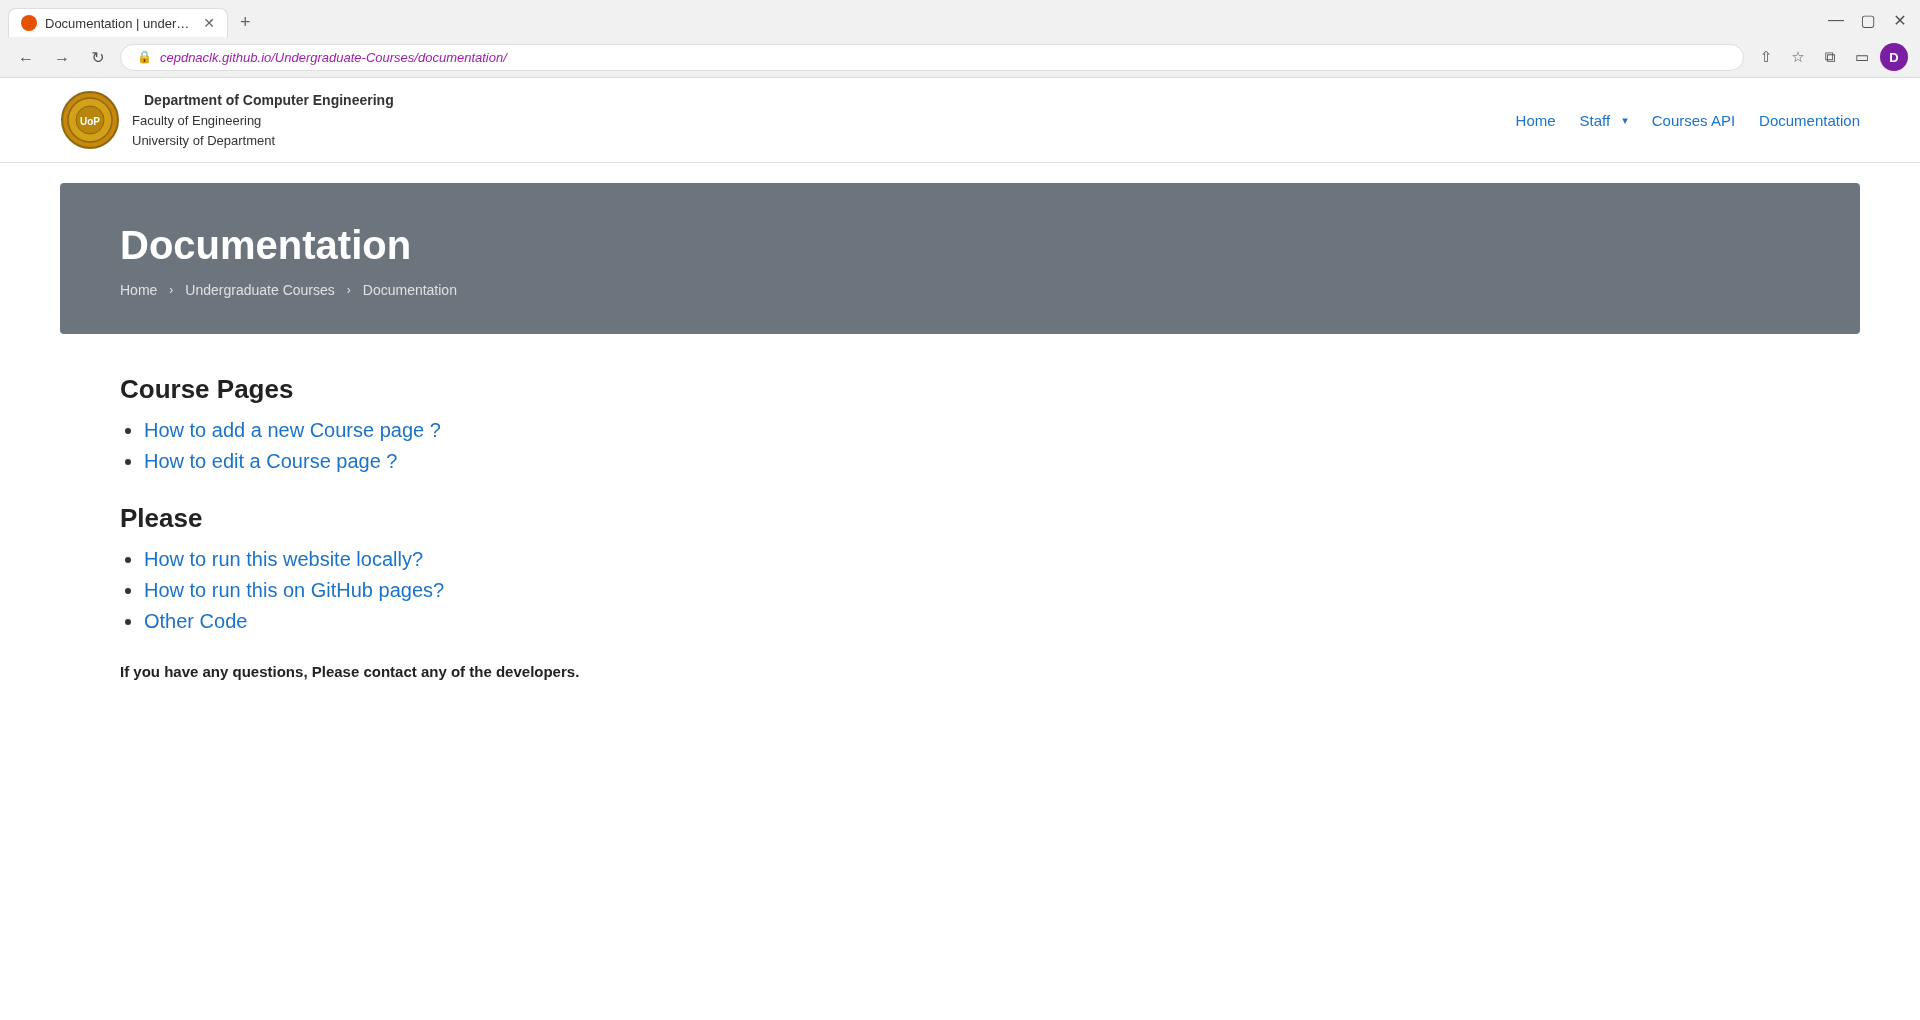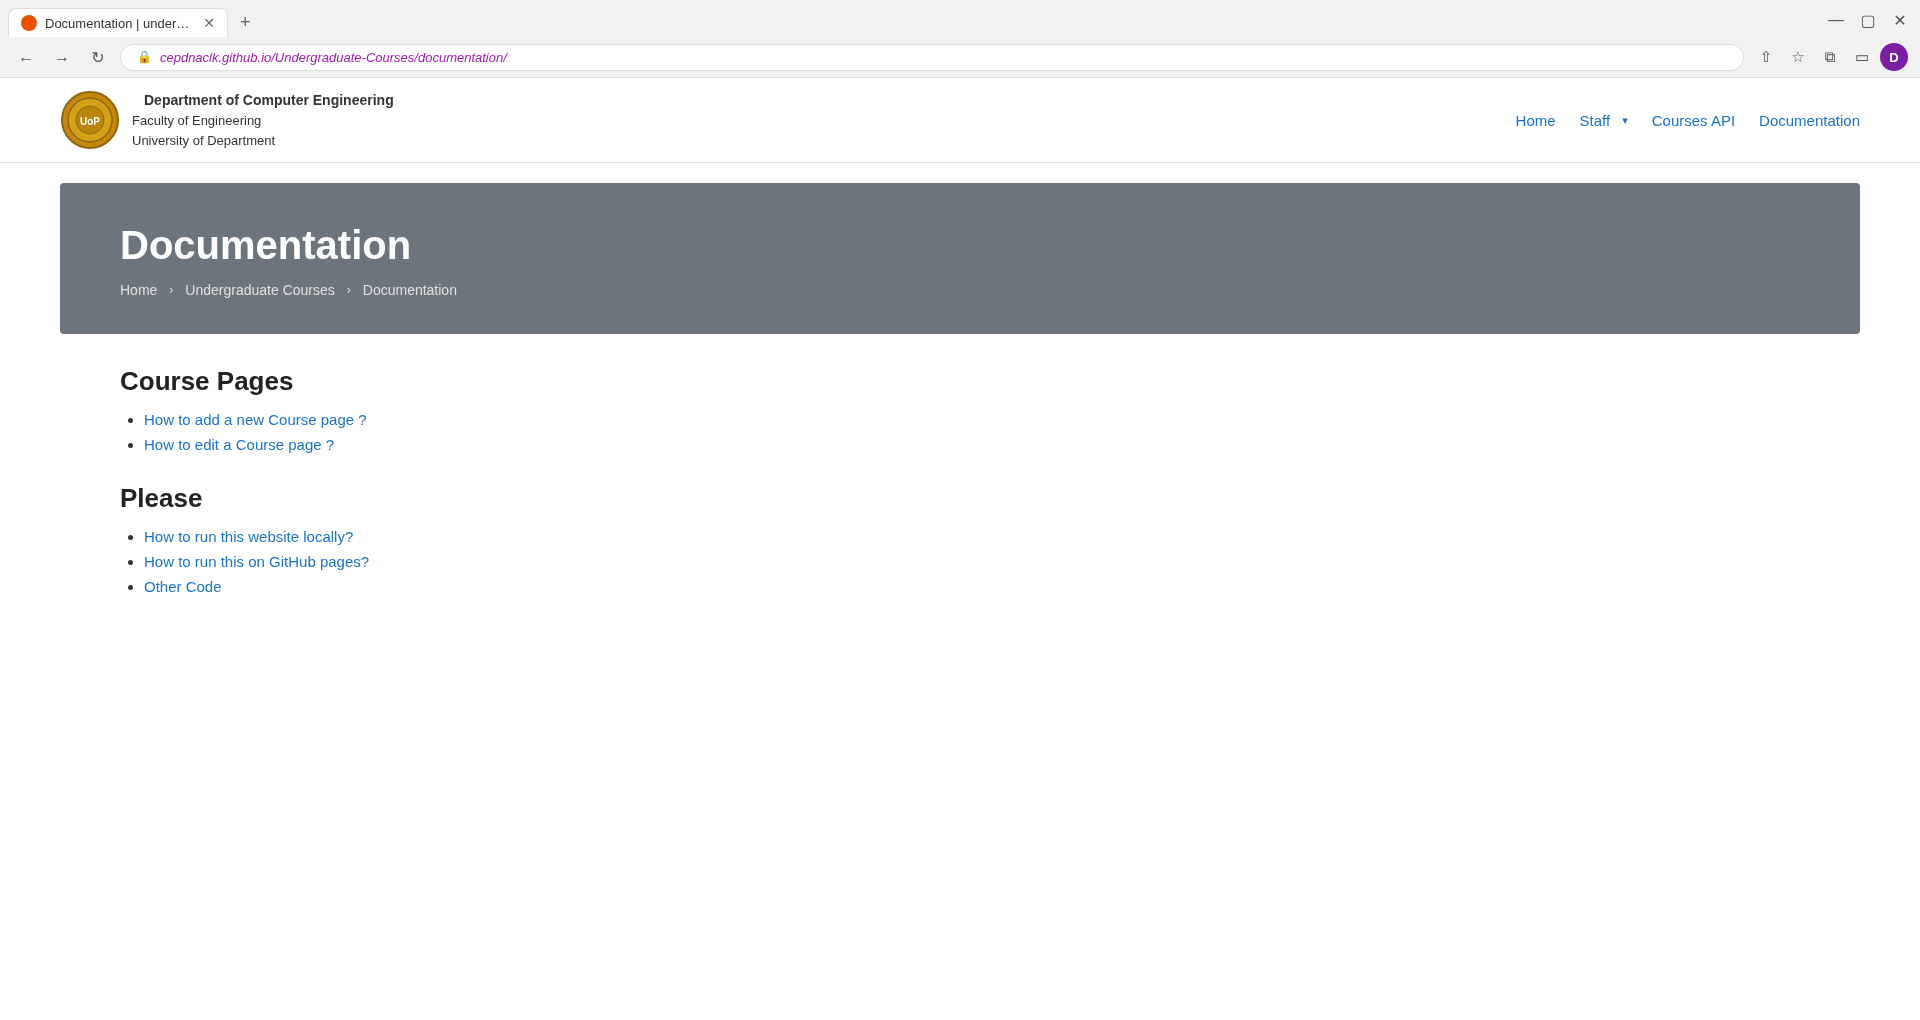--- a/index.html
+++ b/index.html
@@ -210,38 +210,38 @@
     }
     .breadcrumb a {
       color: #e0e0e0;
       text-decoration: none;
       font-size: 14px;
     }
     .breadcrumb-sep { color: #e0e0e0; font-size: 12px; }
 
     
     .main-content {
-      padding: 22px 120px;
+      padding: 30px 120px;
       max-width: 1400px;
     }
     .section-title {
       font-size: 26px;
       font-weight: bold;
       color: #222;
       margin-bottom: 14px;
       margin-top: 10px;
     }
     .link-list {
       list-style: disc;
       padding-left: 24px;
       margin-bottom: 30px;
     }
     .link-list li {
       margin-bottom: 8px;
-      font-size: 15px;
+      font-size: 20px;
     }
     .link-list li a {
       color: #1a73c8;
       text-decoration: none;
     }
 
     .contact-note {
       font-size: 15px;
       font-weight: bold;
       margin-bottom: 14px;
@@ -338,14 +338,15 @@
       <a href="#">How to run this website locally?</a>
     </li>
     <li>
       <a href="#">How to run this on GitHub pages?</a>
     </li>
     <li>
       <a href="#">Other Code</a>
     </li>
   </ul>
 
+  <p class="contact-note">If you have any questions, Please contact any of the developers.</p>
 
 </div>
 
 </body></html>

